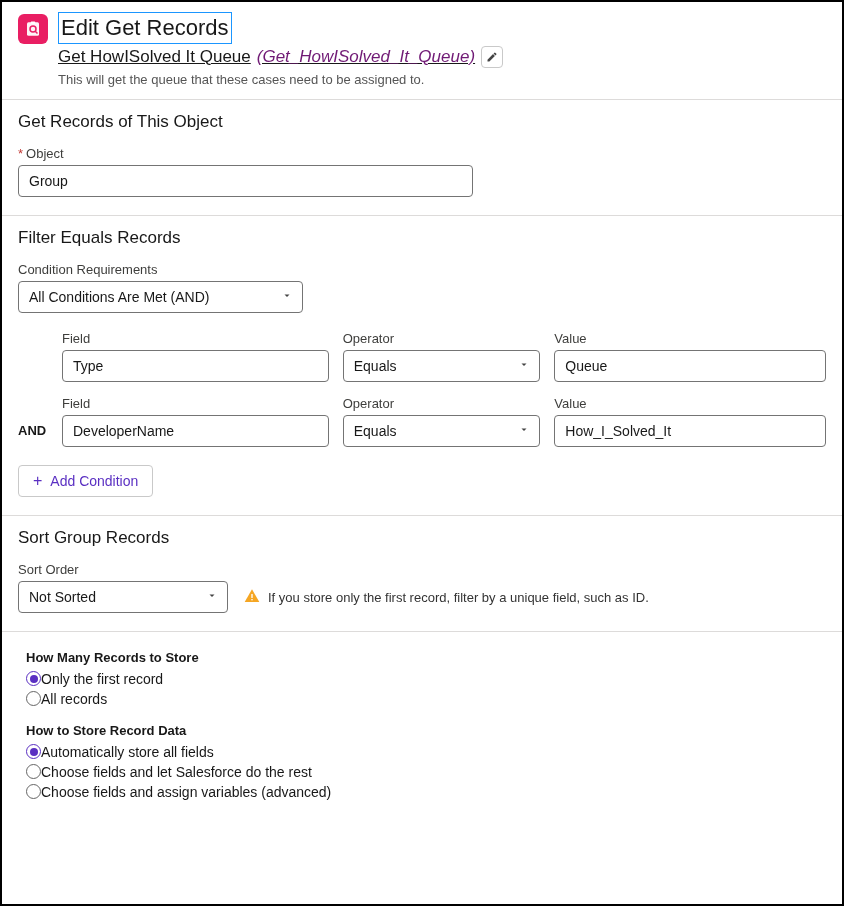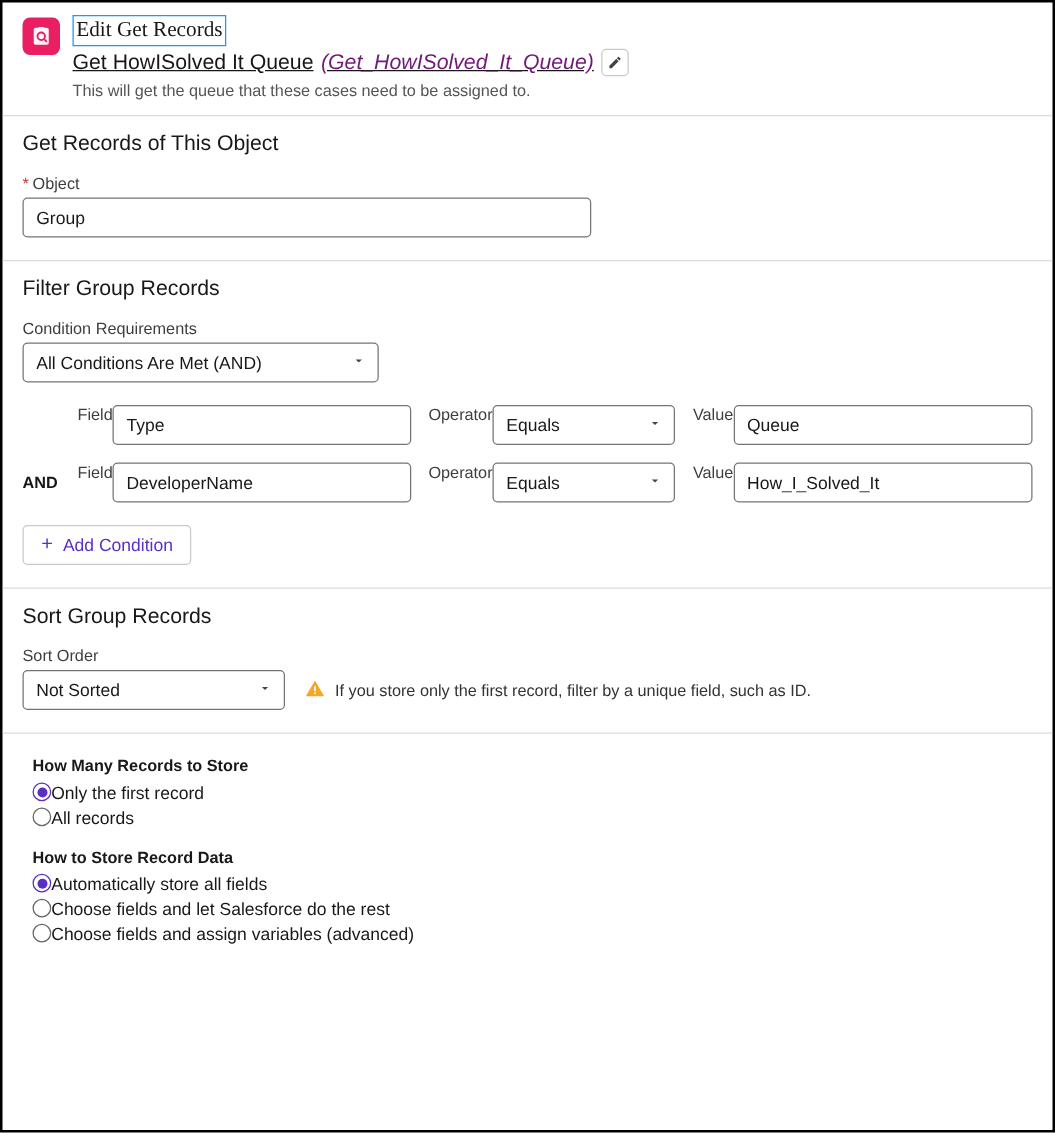--- a/index.html
+++ b/index.html
@@ -23,27 +23,26 @@
     width: 30px; height: 30px;
     background: #e91e63;
     border-radius: 6px;
     display: flex; align-items: center; justify-content: center;
     flex-shrink: 0;
     margin-top: 2px;
   }
   .element-icon svg { width: 18px; height: 18px; }
   .header-text { flex: 1; }
   .header-title {
-    font-size: 17px;
+    font-size: 22px;
     font-weight: 400;
     border: 1px solid #1b96ff;
     display: inline-block;
     padding: 0 2px;
     line-height: 1.35;
-    font-family: Liberation Serif, serif;
   }
   .header-sub {
     font-size: 17px;
     font-weight: 400;
     margin-top: 2px;
     display: flex;
     align-items: center;
     gap: 6px;
     text-decoration: underline;
   }
@@ -115,21 +114,21 @@
     margin-bottom: 14px;
     position: relative;
   }
   .logic-op {
     position: absolute;
     left: -44px;
     bottom: 9px;
     font-weight: 700;
     font-size: 13px;
   }
-  .fcol { display: flex; flex-direction: row; }
+  .fcol { display: flex; flex-direction: column; }
   .fcol-field { width: 270px; }
   .fcol-operator { width: 200px; }
   .fcol-value { width: 275px; }
   .add-cond-btn {
     border: 1px solid #c9c9c9;
     border-radius: 4px;
     background: #fff;
     color: #5a2fc2;
     font-size: 14px;
     padding: 7px 14px;
@@ -209,21 +208,21 @@
 <hr class="sep">
 
 <div class="section">
   <div class="section-title">Get Records of This Object</div>
   <label class="field-label"><span class="req-asterisk">*</span><span>Object</span></label>
   <input class="text-input w420" value="Group" style="">
 </div>
 <hr class="sep">
 
 <div class="section">
-  <div class="section-title">Filter Group Records</div>
+  <div class="section-title">Filter Equals Records</div>
   <label class="field-label">Condition Requirements</label>
   <div class="select-wrap w285">
     <input class="select-input" readonly="" value="All Conditions Are Met (AND)" style="">
     <span class="chev"><svg viewBox="0 0 24 24">
           <path d="M7 10l5 5 5-5z" fill="#444"></path>
         </svg></span>
   </div>
 
   <div class="filter-rows">
 

